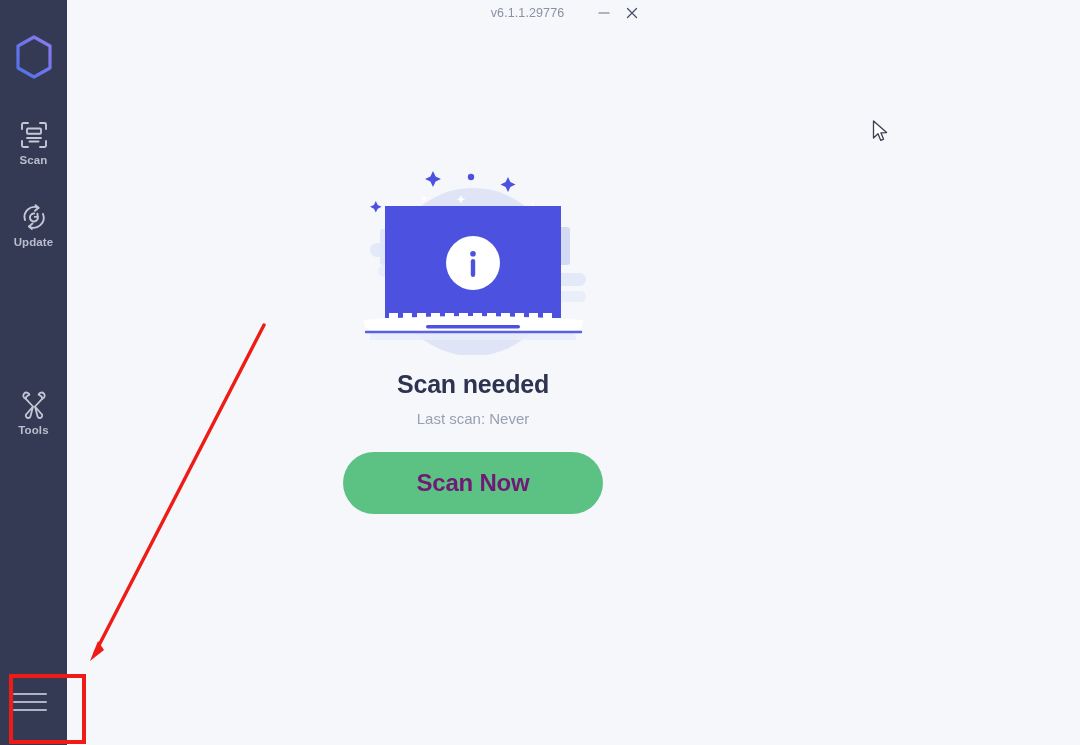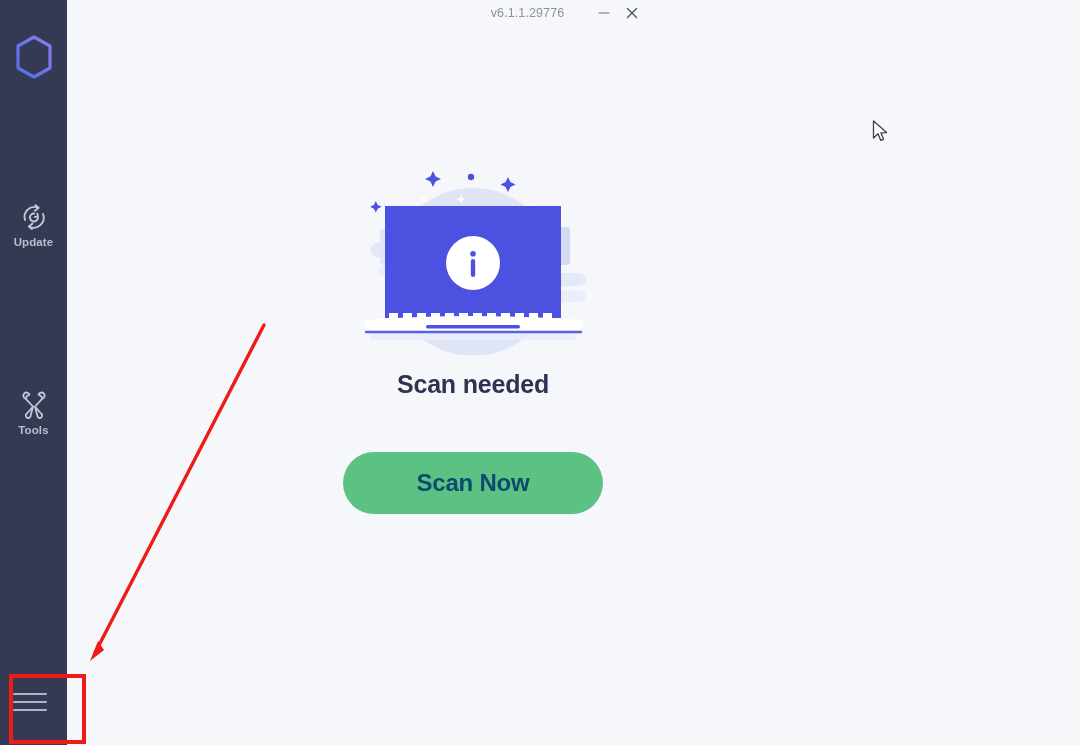--- a/index.html
+++ b/index.html
@@ -93,21 +93,21 @@
   #status-sub {
     position:absolute; left:0; right:0; top:384px;
     text-align:center;
     font-size:15px; color:#9a9fb2;
   }
   #scan-now {
     position:absolute; left:calc(50% - 130px); top:426px;
     width:260px; height:62px;
     background:#5cc283; border:none; border-radius:31px;
     font-family:"Liberation Sans", sans-serif;
-    font-size:24px; font-weight:bold; color:#0c4a6e;
+    font-size:24px; font-weight:bold; color:#701a75;
     cursor:pointer; letter-spacing:-.2px;
   }
 
   
   #annotations {
     position:absolute; left:0; top:0;
     width:1080px; height:745px;
     pointer-events:none; z-index:20;
   }
   #cursor {
@@ -131,20 +131,36 @@
           </linearGradient>
         </defs>
         <path d="M20 2 L36 11 L36 33 L20 42 L4 33 L4 11 Z" fill="none" stroke="url(#lg)" stroke-width="3.2" stroke-linejoin="round"></path>
         <path d="M20 5 L20 39" stroke="url(#lg)" stroke-width="2.6"></path>
         <path d="M21.5 12 L33 12" stroke="url(#lg)" stroke-width="2.6" stroke-linecap="round"></path>
         <path d="M21.5 21 L34 21" stroke="url(#lg)" stroke-width="2.6" stroke-linecap="round"></path>
         <path d="M21.5 30 L31 30" stroke="url(#lg)" stroke-width="2.6" stroke-linecap="round"></path>
       </svg>
     </div>
 
+    <div class="nav-item" id="nav-scan">
+      <div class="nav-icon">
+        <svg width="30" height="30" viewBox="0 0 30 30">
+          <g fill="none" stroke="#c3c7d6" stroke-width="1.9" stroke-linecap="round" stroke-linejoin="round">
+            <path d="M3 9 V4.5 A1.5 1.5 0 0 1 4.5 3 H9"></path>
+            <path d="M21 3 H25.5 A1.5 1.5 0 0 1 27 4.5 V9"></path>
+            <path d="M27 21 V25.5 A1.5 1.5 0 0 1 25.5 27 H21"></path>
+            <path d="M9 27 H4.5 A1.5 1.5 0 0 1 3 25.5 V21"></path>
+            <rect x="8" y="8.5" width="14" height="5.2" rx="1"></rect>
+            <path d="M8 18 H22"></path>
+            <path d="M10.5 21.5 H19.5"></path>
+          </g>
+        </svg>
+      </div>
+      <span class="nav-label">Scan</span>
+    </div>
 
     <div class="nav-item" id="nav-update">
       <div class="nav-icon">
         <svg width="30" height="30" viewBox="0 0 30 30">
           <g fill="none" stroke="#c3c7d6" stroke-width="1.9" stroke-linecap="round" stroke-linejoin="round">
             <path d="M24 12 A10 10 0 0 1 10 24.5"></path>
             <path d="M6 18 A10 10 0 0 1 19.5 5.8"></path>
             <path d="M19.5 5.8 L16.5 3.2 M19.5 5.8 L16 8.8"></path>
             <path d="M10 24.5 L13 27 M10 24.5 L13.5 21.6"></path>
             <path d="M15.2 11.5 A4 4 0 1 0 18.8 14.6"></path>
@@ -250,20 +266,21 @@
           <rect x="187" y="158" width="9" height="6"></rect>
         </g>
 
         <path d="M8 165 Q117 157 227 165 Q227 176 219 176 L16 176 Q8 176 8 165 Z" fill="#ffffff"></path>
         <rect x="70" y="170" width="94" height="3.4" rx="1.7" fill="#4c51e0"></rect>
         <path d="M10 177 L225 177" stroke="#5b60e4" stroke-width="2.4" stroke-linecap="round"></path>
       </svg>
     </div>
 
     <div id="status-title">Scan needed</div>
+    <div id="status-sub">Last scan: Never</div>
     <button id="scan-now">Scan Now</button>
   </div>
 
   <svg id="annotations">
 
     <g>
       <path d="M264 325 L95 653" stroke="#ee1b16" stroke-width="3.4" stroke-linecap="round" fill="none"></path>
       <path d="M90 661 L98 641 L104 650 Z" fill="#ee1b16"></path>
     </g>
 

